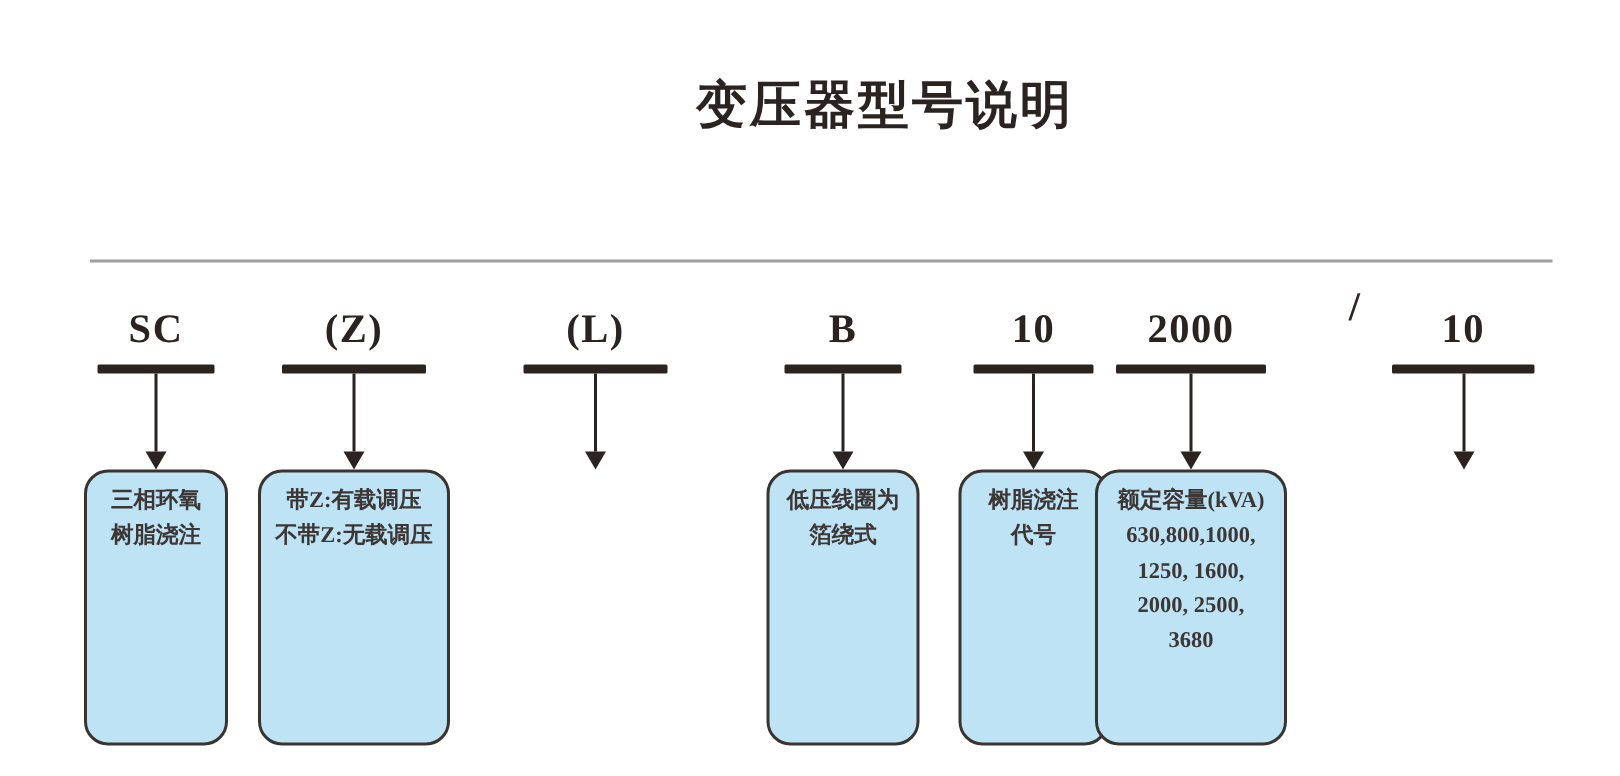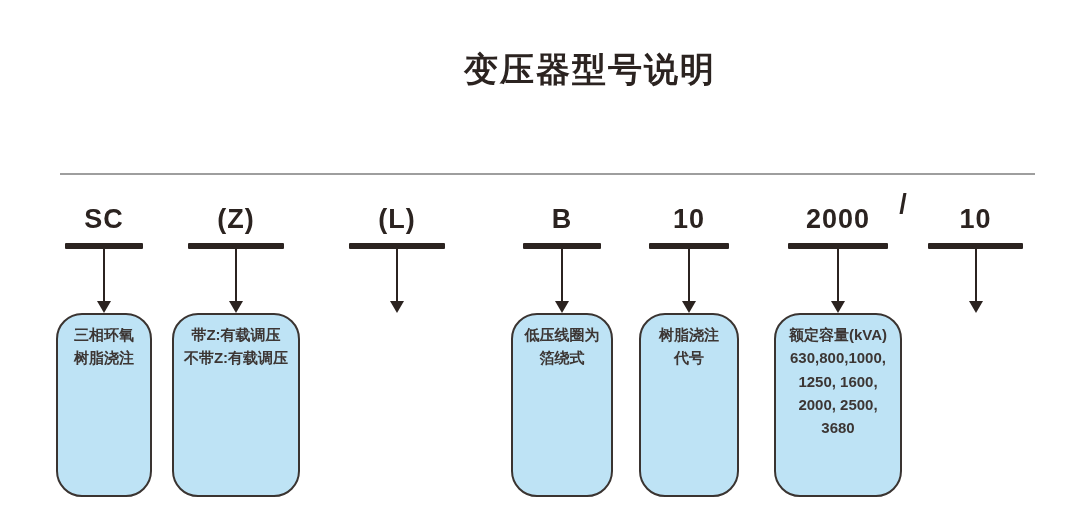--- a/index.html
+++ b/index.html
@@ -1,51 +1,51 @@
 <!DOCTYPE html>
 <html style="--ink: #2b2320; --divider: #9e9e9e; --box-fill: #bee3f5; --box-border: #3a3431; --box-text: #3c3634;"><head>
 <meta charset="utf-8">
 <style>
   html,body{margin:0;padding:0;background:#ffffff;}
   .canvas{
     position:relative;width:1064px;height:517px;background:#ffffff;
-    overflow:hidden;font-family:Liberation Sans, sans-serif;
+    overflow:hidden;font-family:Liberation Serif, serif;
   }
   .title{
     position:absolute;top:24px;left:590px;transform:translateX(-50%);
     font-size:34px;font-weight:800;color:var(--ink);letter-spacing:2px;white-space:nowrap;
   }
   .divider{position:absolute;top:173px;left:60px;width:975px;height:2px;background:var(--divider);}
   .col{position:absolute;top:188px;height:309px;display:flex;flex-direction:column;align-items:center;text-align:center;}
   .code{
     height:47px;display:flex;align-items:flex-end;justify-content:center;
     padding-bottom:8px;font-size:27px;font-weight:800;color:var(--ink);letter-spacing:1px;white-space:nowrap;
   }
   .bar{height:6px;background:var(--ink);border-radius:1px;}
   .arrow{display:flex;flex-direction:column;align-items:center;}
   .stem{width:2px;height:52px;background:var(--ink);}
   .head{width:0;height:0;border-left:7px solid transparent;border-right:7px solid transparent;border-top:12px solid var(--ink);}
   .box{
     align-self:stretch;flex:1;box-sizing:border-box;
-    background:var(--box-fill);border:2.5px solid var(--box-border);border-radius:26px;
+    background:var(--box-fill);border:2.5px solid var(--box-border);border-radius:16px;
     padding:8px 9px;color:var(--box-text);font-size:15px;line-height:1.55;font-weight:600;
   }
   .line{white-space:nowrap;}
   .col3 .box{font-size:14px;}
   .slash{
     position:absolute;top:189px;left:903px;transform:translateX(-50%);
     font-size:27px;font-weight:800;color:var(--ink);
   }
   
   .col1{left:56px;width:96px}   .col1 .bar{width:78px}
   .col2{left:172px;width:128px} .col2 .bar{width:96px}
   .col3{left:324px;width:146px} .col3 .bar{width:96px}
   .col4{left:511px;width:102px} .col4 .bar{width:78px}
   .col5{left:639px;width:100px} .col5 .bar{width:80px}
-  .col6{left:774px;width:128px} .col6 .bar{width:100px}
+  .col6{left:730px;width:128px} .col6 .bar{width:100px}
   .col7{left:917px;width:117px} .col7 .bar{width:95px}
   .watermark{
     position:absolute;left:885px;top:425px;width:160px;height:65px;
     background:rgba(255,255,255,0.55);filter:blur(9px);border-radius:40%;
     transform:rotate(-12deg);pointer-events:none;
   }
 </style>
 </head>
 <body>
 
@@ -68,21 +68,21 @@
   </div>
     <div class="col col2">
     <div class="code">(Z)</div>
     <div class="bar"></div>
     <div class="arrow">
       <div class="stem"></div>
       <div class="head"></div>
     </div>
     <div class="box">
         <div class="line">带Z:有载调压</div>
-        <div class="line">不带Z:有载调压</div>
+        <div class="line">不带Z:无载调压</div>
       </div>
   </div>
     <div class="col col3">
     <div class="code">(L)</div>
     <div class="bar"></div>
     <div class="arrow">
       <div class="stem"></div>
       <div class="head"></div>
     </div>
   </div>

